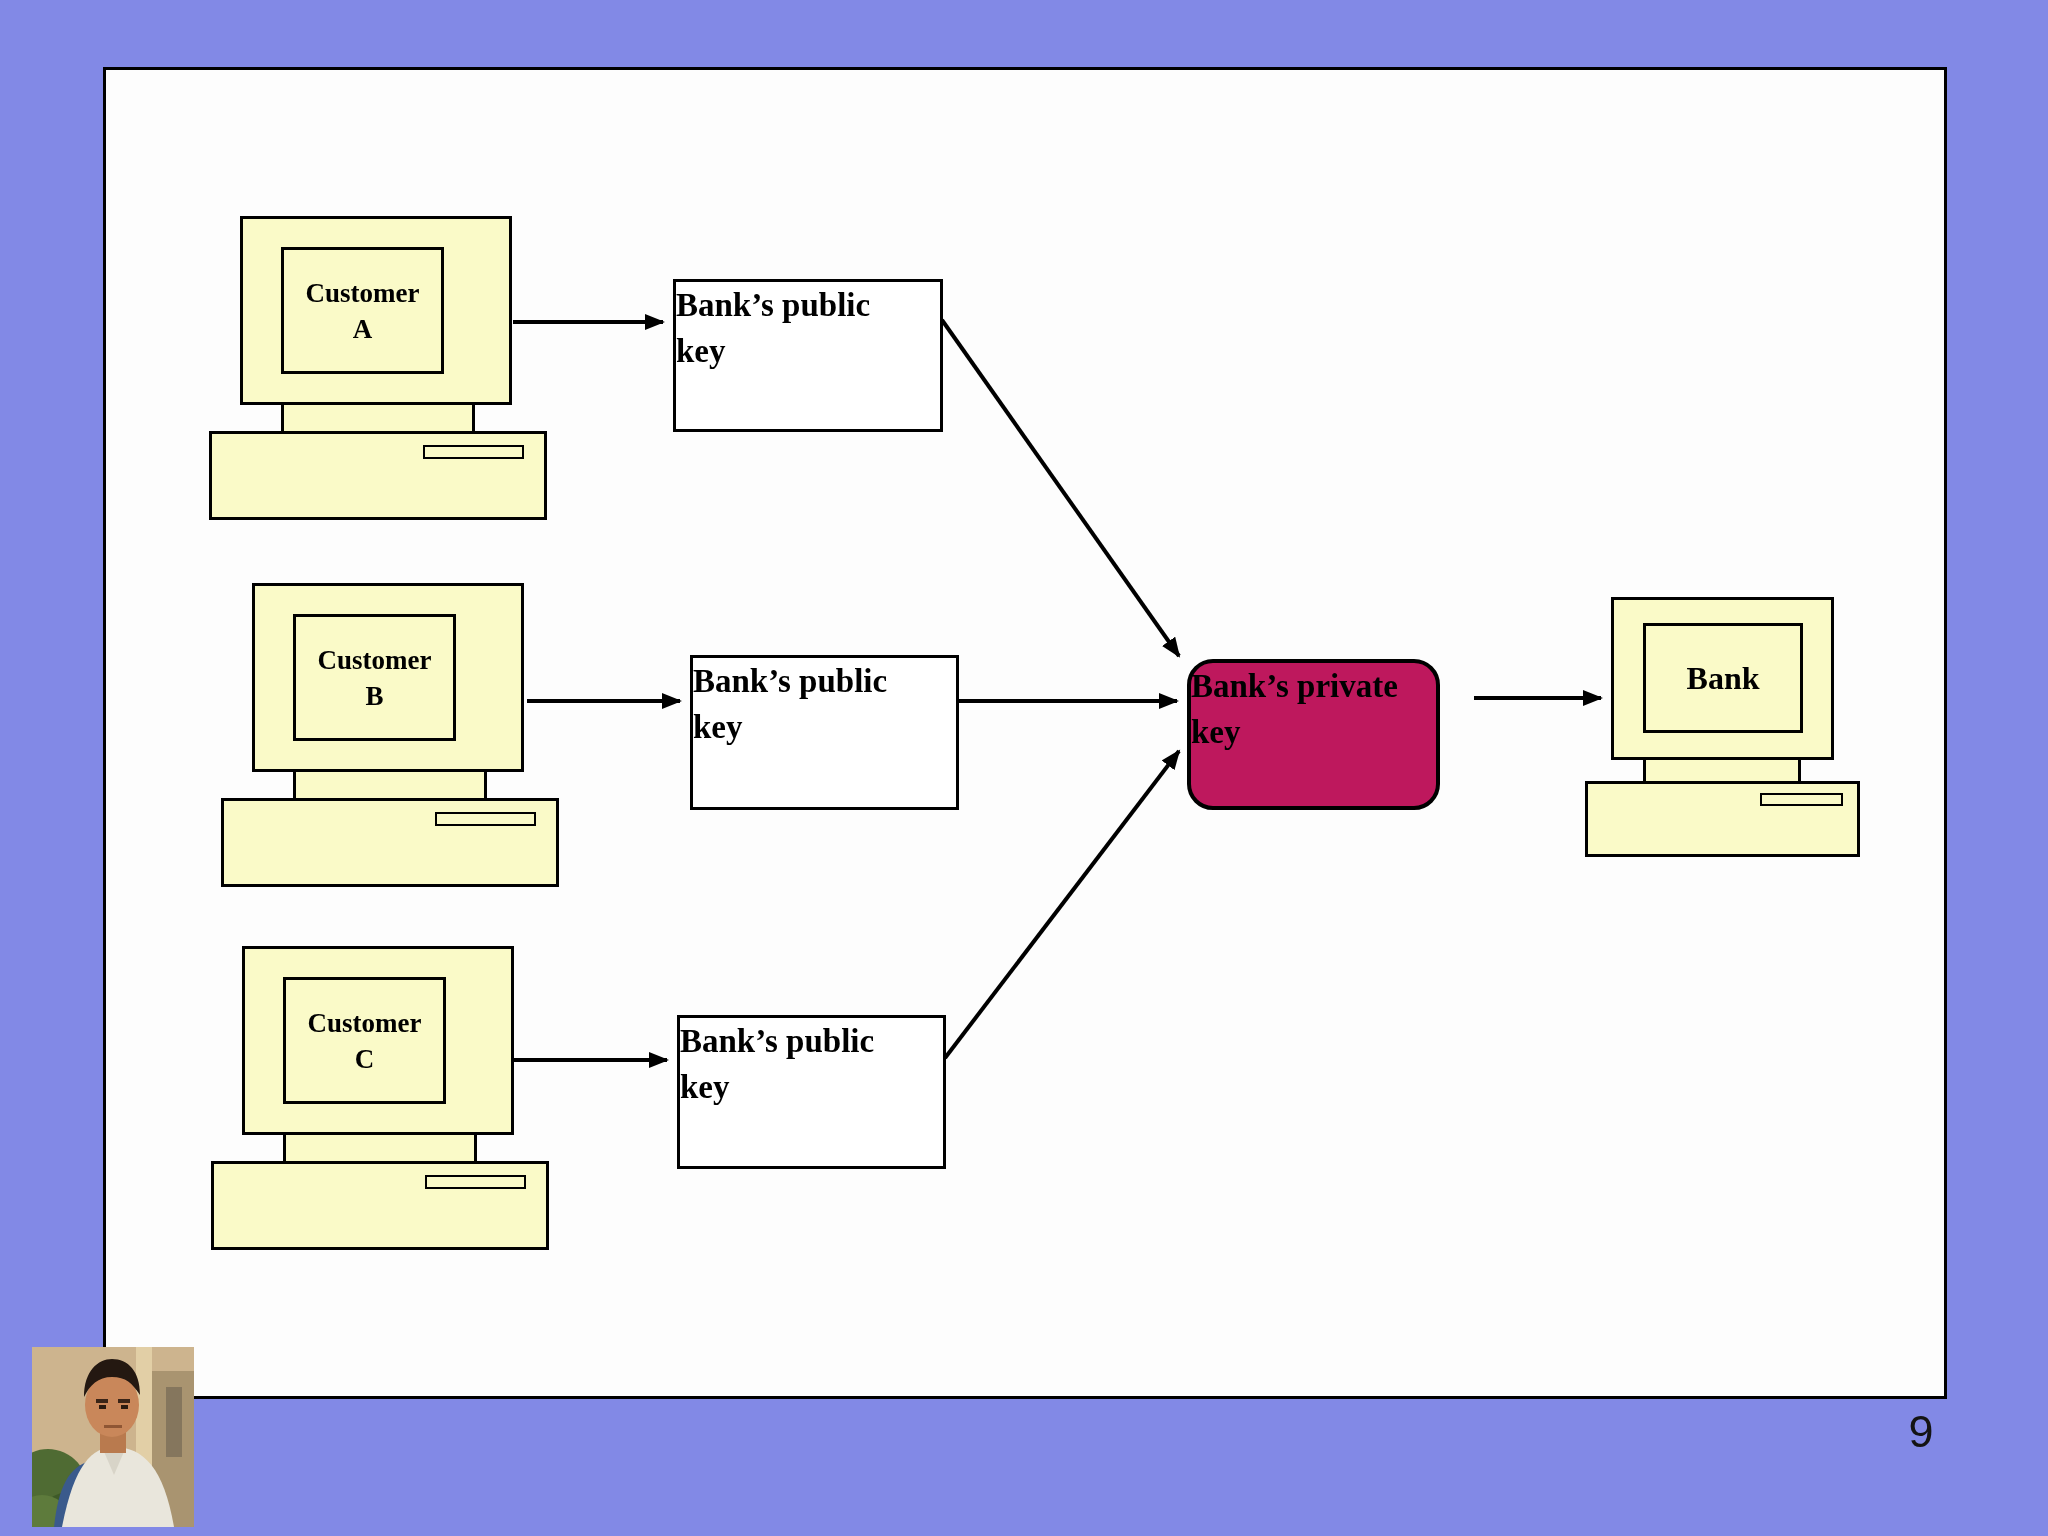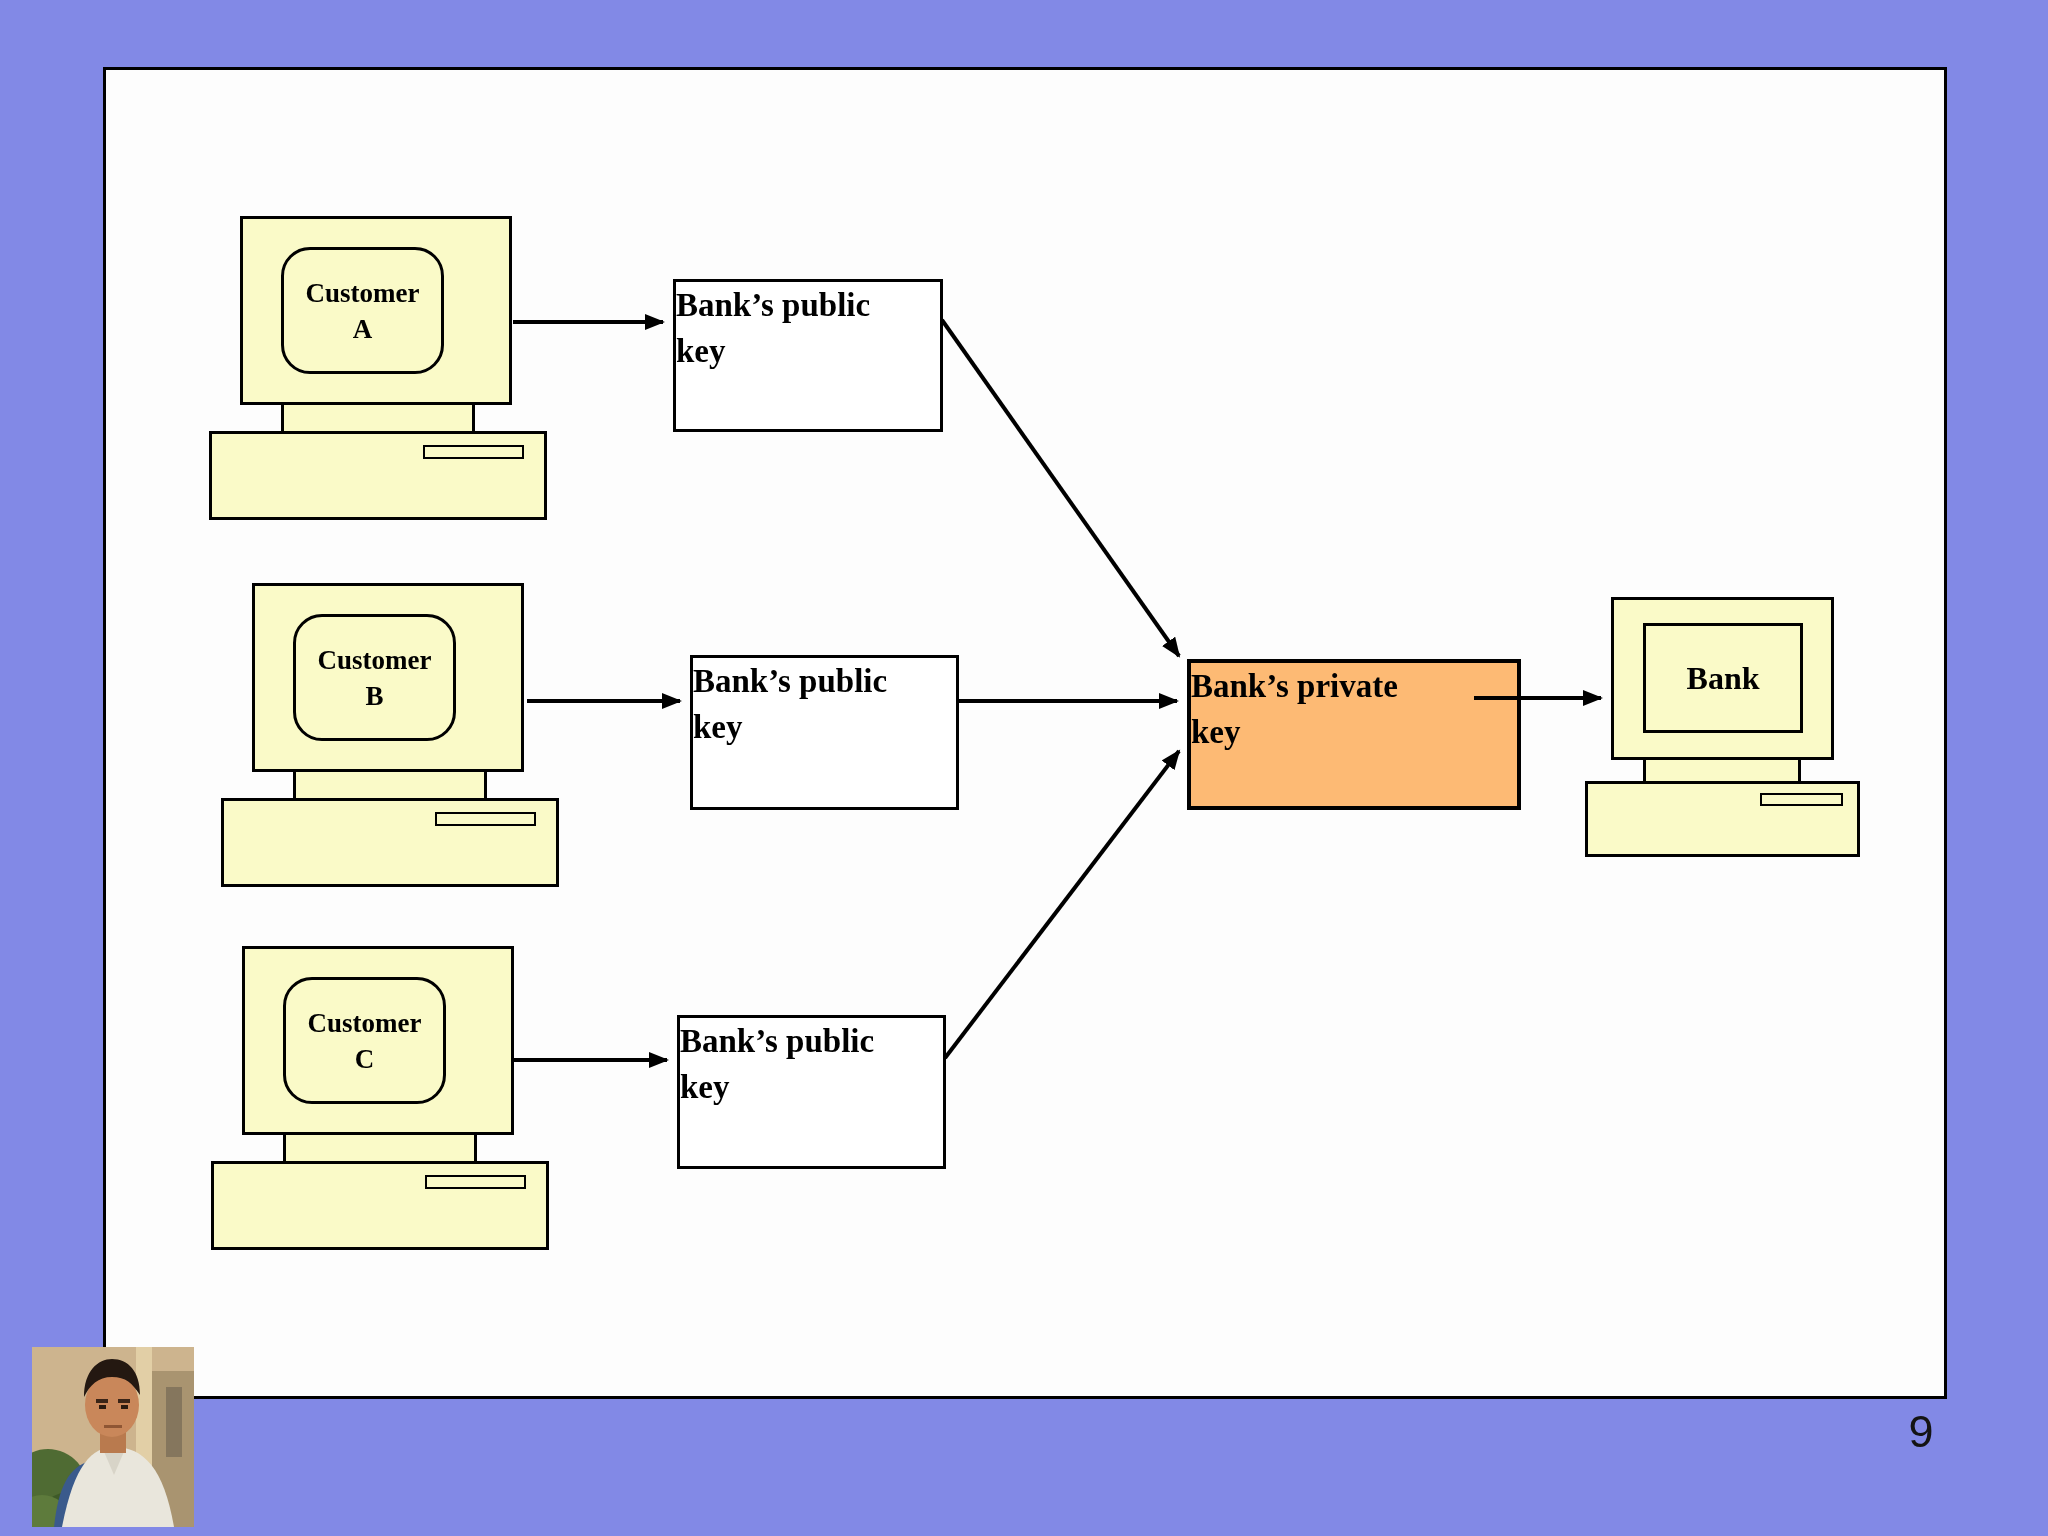--- a/index.html
+++ b/index.html
@@ -16,21 +16,21 @@
   
   .pc{position:absolute;width:338px;height:304px;}
   .pc .part{position:absolute;background:#FAFAC8;border:3px solid #000;box-sizing:border-box;}
   .pc .monitor{left:31px;top:0;width:272px;height:189px;z-index:2;}
   .pc .neck  {left:72px;top:186px;width:194px;height:32px;z-index:1;}
   .pc .base  {left:0;top:215px;width:338px;height:89px;z-index:2;}
   .pc .slot  {position:absolute;left:211px;top:11px;width:101px;height:14px;
               border:2px solid #000;background:#FAFAC8;box-sizing:border-box;}
   .pc .screen{left:72px;top:31px;width:163px;height:127px;z-index:3;
               display:flex;flex-direction:column;align-items:center;justify-content:center;
-              font-weight:bold;font-size:27px;line-height:36px;text-align:center;color:#000;border-radius:29px;}
+              font-weight:bold;font-size:27px;line-height:36px;text-align:center;color:#000;}
 
   
   .pc-bank{position:absolute;width:275px;height:260px;}
   .pc-bank .part{position:absolute;background:#FAFAC8;border:3px solid #000;box-sizing:border-box;}
   .pc-bank .monitor{left:26px;top:0;width:223px;height:163px;z-index:2;}
   .pc-bank .neck  {left:58px;top:160px;width:158px;height:27px;z-index:1;}
   .pc-bank .base  {left:0;top:184px;width:275px;height:76px;z-index:2;}
   .pc-bank .slot  {position:absolute;left:172px;top:9px;width:83px;height:13px;
                    border:2px solid #000;background:#FAFAC8;box-sizing:border-box;}
   .pc-bank .screen{left:58px;top:26px;width:160px;height:110px;z-index:3;
@@ -44,21 +44,21 @@
 
   
   .keybox{
     position:absolute;background:#FFFFFF;border:3px solid #000;box-sizing:border-box;
     font-weight:bold;font-size:33px;line-height:46px;color:#000;
     margin-top:36px;
   }
   #pk-a{left:673px;top:243px;width:270px;height:153px;}
   #pk-b{left:690px;top:619px;width:269px;height:155px;}
   #pk-c{left:677px;top:979px;width:269px;height:154px;}
-  #prk {left:1187px;top:623px;width:334px;height:151px;background:#fdba74;border-width:4px;}
+  #prk {left:1187px;top:623px;width:253px;height:151px;background:#be185d;border-width:4px;border-radius:26px;}
 
   
   .arrows{position:absolute;left:0;top:0;width:2048px;height:1536px;pointer-events:none;}
 
   
   .photo{position:absolute;left:32px;top:1347px;width:162px;height:180px;overflow:hidden;}
   .photo svg{display:block;}
 
   
   .pagenum{

